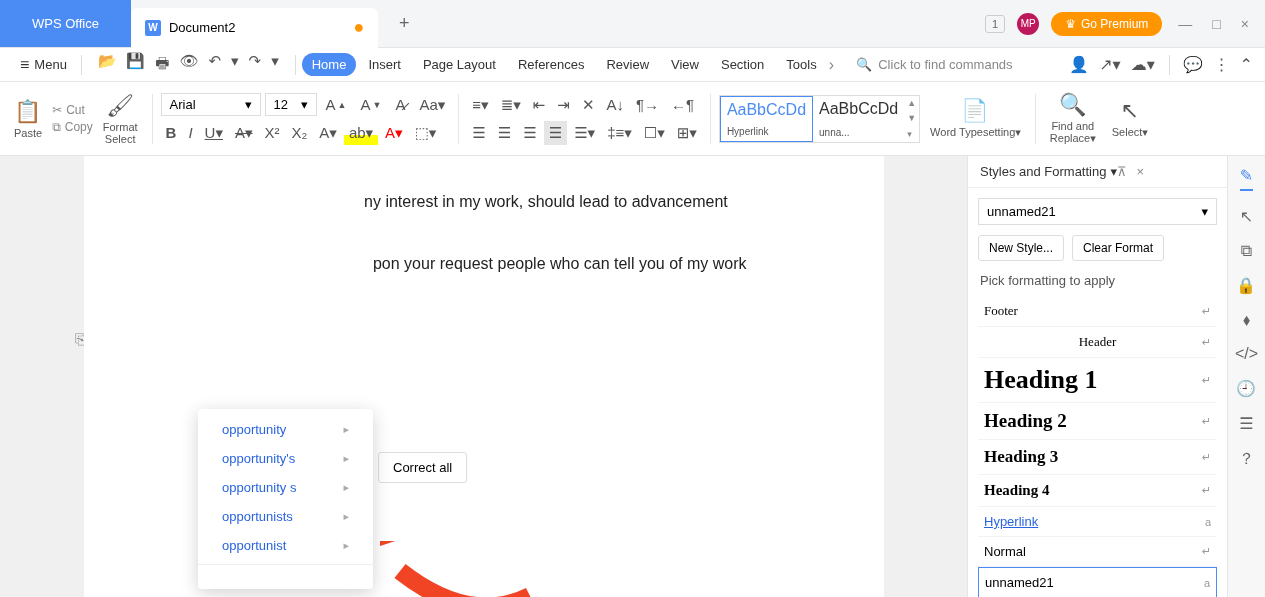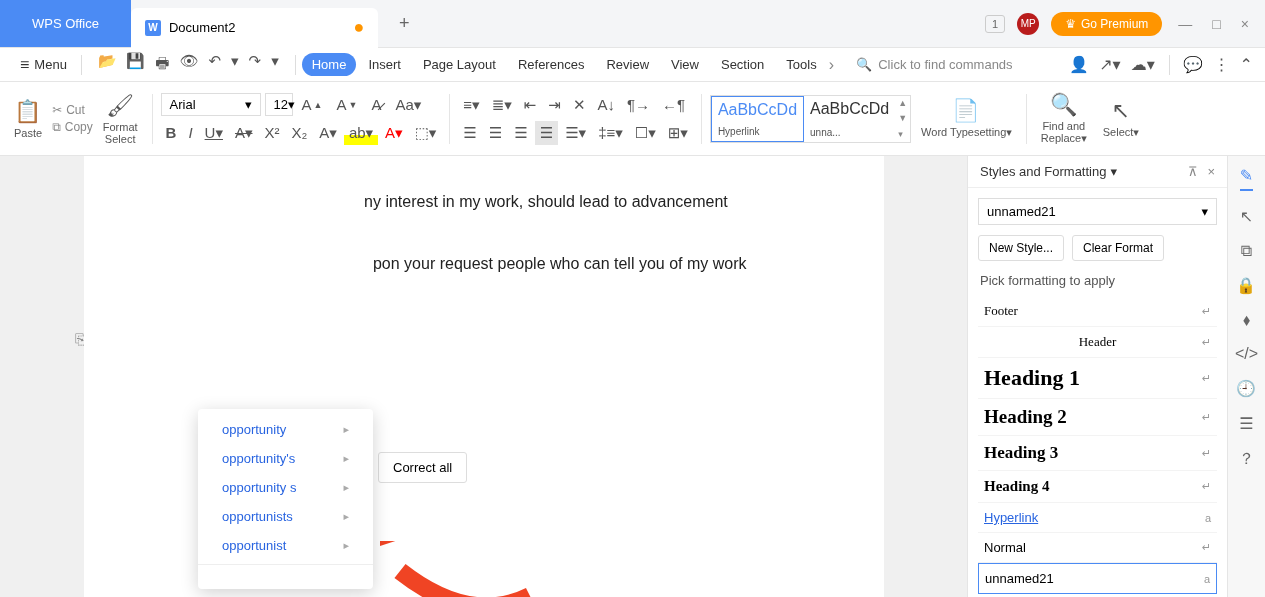--- a/index.html
+++ b/index.html
@@ -5,21 +5,21 @@
 * { margin: 0; padding: 0; box-sizing: border-box; font-family: -apple-system, BlinkMacSystemFont, "Segoe UI", Arial, sans-serif; }
 body { background: #fff; width: 1265px; height: 597px; overflow: hidden; position: relative; }
 .titlebar { height: 48px; background: #f4f5f7; display: flex; align-items: center; border-bottom: 1px solid #e5e5e5; }
 .app-tab { background: #4b8bf4; color: #fff; height: 100%; display: flex; align-items: center; padding: 0 32px; font-size: 13px; }
 .doc-tab { background: #fff; height: 40px; margin-top: 8px; display: flex; align-items: center; padding: 0 14px; font-size: 13px; border-radius: 6px 6px 0 0; position: relative; gap: 8px; }
 .doc-tab .doc-icon { width: 16px; height: 16px; background: #4b8bf4; border-radius: 2px; display:flex; align-items:center; justify-content:center; color:#fff; font-size:10px; font-weight:bold;}
 .doc-tab .modified { color: #ff9500; font-size: 18px; margin-left: 110px; }
 .add-tab { width: 36px; height: 36px; display: flex; align-items: center; justify-content: center; color: #666; font-size: 18px; cursor: pointer; margin-left: 8px; }
 .titlebar-right { margin-left: auto; display: flex; align-items: center; gap: 12px; padding-right: 12px; }
 .badge-1 { border: 1px solid #ccc; padding: 2px 6px; font-size: 11px; border-radius: 3px; color: #666; }
-.avatar { width: 22px; height: 22px; border-radius: 50%; background: #b91c1c; color: #fff; font-size: 10px; display: flex; align-items: center; justify-content: center; }
+.avatar { width: 22px; height: 22px; border-radius: 50%; background: #be185d; color: #fff; font-size: 10px; display: flex; align-items: center; justify-content: center; }
 .premium { background: #ff9500; color: #fff; padding: 5px 14px; border-radius: 14px; font-size: 12px; display: flex; align-items: center; gap: 5px; }
 .win-btn { color: #888; font-size: 14px; cursor: pointer; padding: 4px;}
 .menubar { height: 34px; display: flex; align-items: center; padding: 0 12px; gap: 2px; border-bottom: 1px solid #e5e5e5; }
 .menu-btn { display: flex; align-items: center; gap: 5px; padding: 4px 8px; font-size: 13px; color: #333; cursor: pointer; }
 .hamburger { font-size: 16px; }
 .qa-icons { display: flex; gap: 6px; margin: 0 8px; color: #555; }
 .qa-icons span { cursor: pointer; font-size: 15px; padding: 2px;}
 .menu-sep { width: 1px; height: 20px; background: #ddd; margin: 0 4px; }
 .menu-tab { padding: 4px 10px; font-size: 13px; color: #333; cursor: pointer; border-radius: 12px; }
 .menu-tab.active { background: #4b8bf4; color: #fff; }
@@ -28,21 +28,21 @@
 .menubar-right span { cursor: pointer; }
 .ribbon { height: 74px; display: flex; align-items: center; padding: 0 8px; gap: 4px; border-bottom: 1px solid #e5e5e5; background: #fff; }
 .ribbon-group { display: flex; flex-direction: column; align-items: center; padding: 0 6px; font-size: 11px; color: #555; }
 .ribbon-group.vert { gap: 2px; }
 .ribbon-icon-lg { font-size: 22px; color: #555; }
 .ribbon-sep { width: 1px; height: 50px; background: #e5e5e5; margin: 0 4px; }
 .clip-group { display: flex; flex-direction: column; gap: 3px; font-size: 12px; color: #888; }
 .clip-group div { display: flex; align-items: center; gap: 4px; cursor: pointer;}
 .font-row { display: flex; align-items: center; gap: 4px; }
 .font-select { border: 1px solid #ddd; padding: 3px 8px; font-size: 13px; width: 100px; display: flex; justify-content: space-between; align-items: center; }
-.size-select { border: 1px solid #ddd; padding: 3px 8px; font-size: 13px; width: 28px; display: flex; justify-content: space-between; }
+.size-select { border: 1px solid #ddd; padding: 3px 8px; font-size: 13px; width: 52px; display: flex; justify-content: space-between; }
 .fmt-btn { padding: 3px 5px; font-size: 15px; color: #555; cursor: pointer; display: inline-flex; align-items: center; }
 .fmt-btn small { font-size: 9px; margin-left: 2px; }
 .fmt-row { display: flex; gap: 2px; }
 .font-block { display: flex; flex-direction: column; gap: 4px; }
 .para-block { display: flex; flex-direction: column; gap: 4px; }
 .style-gallery { border: 1px solid #ddd; display: flex; height: 48px; }
 .style-item { padding: 4px 6px; font-size: 11px; display: flex; flex-direction: column; justify-content: space-between; cursor: pointer; }
 .style-item.sel { border: 1px solid #4b8bf4; }
 .style-preview { color: #4b8bf4; font-size: 16px; }
 .style-name { color: #555; font-size: 10px; }
@@ -55,32 +55,32 @@
 .context-menu { position: absolute; left: 198px; top: 253px; width: 175px; background: #fff; box-shadow: 0 4px 18px rgba(0,0,0,0.18); border-radius: 4px; padding: 6px 0; font-size: 13px; z-index: 100;}
 .cm-title { padding: 6px 14px; color: #666; font-size: 13px; }
 .cm-item { padding: 7px 24px; display: flex; align-items: center; justify-content: space-between; cursor: pointer; }
 .cm-item.sugg { color: #2864e0; font-weight: 500; }
 .cm-item .chev { color: #aaa; font-size: 11px; }
 .cm-item.row { justify-content: flex-start; }
 .cm-sep { height: 1px; background: #eee; margin: 4px 0; }
 .correct-all { position: absolute; left: 378px; top: 296px; background: #fff; border: 1px solid #ddd; padding: 7px 14px; font-size: 13px; border-radius: 3px; cursor: pointer; z-index: 90;}
 .red-arrow { position: absolute; left: 380px; top: 385px; z-index: 95;}
 .side-panel { width: 260px; background: #fff; border-left: 1px solid #e5e5e5; display: flex; flex-direction: column; font-size: 13px; }
-.sp-head { display: flex; align-items: center; justify-content: space-between; padding: 8px 12px; border-bottom: 1px solid #eee; }
+.sp-head { display: flex; align-items: center; justify-content: flex-start; padding: 8px 12px; border-bottom: 1px solid #eee; }
 .sp-title { color: #333; display: flex; align-items: center; gap: 4px; }
 .sp-ctrls { display: flex; gap: 10px; color: #888; }
 .sp-select { margin: 10px; border: 1px solid #ddd; padding: 5px 8px; display: flex; justify-content: space-between; align-items: center; }
 .sp-btns { display: flex; gap: 8px; padding: 0 10px 8px; }
 .sp-btns button { border: 1px solid #ddd; background: #fff; padding: 5px 10px; font-size: 12px; border-radius: 3px; cursor: pointer;}
 .sp-pick { padding: 4px 12px 8px; color: #555; }
 .sp-list { padding: 0 10px; overflow-y: auto; flex:1;}
 .sp-style { padding: 7px 6px; display: flex; justify-content: space-between; align-items: center; cursor: pointer; border-bottom: 1px solid #f3f3f3;}
 .sp-style .nm { font-family: Georgia, serif; }
 .sp-style .mark { color: #999; font-size: 11px; }
-.sp-h1 { font-size: 22px; font-weight: bold; }
+.sp-h1 { font-size: 26px; font-weight: bold; }
 .sp-h2 { font-size: 19px; font-weight: bold; }
 .sp-h3 { font-size: 17px; font-weight: bold; }
 .sp-h4 { font-size: 15px; font-weight: bold; }
 .sp-hyper { color: #2864e0; text-decoration: underline; font-family: Arial;}
 .sp-style.sel { border: 1px solid #4b8bf4; }
 .right-rail { width: 38px; background: #f7f7f7; border-left: 1px solid #e5e5e5; display: flex; flex-direction: column; align-items: center; padding-top: 10px; gap: 16px; color: #666; }
 .right-rail span { cursor: pointer; font-size: 16px; }
 .right-rail span.active { color: #4b8bf4; border-bottom: 2px solid #4b8bf4; padding-bottom: 4px;}
 .hidden-text { color: transparent; user-select: none; }
 </style>

